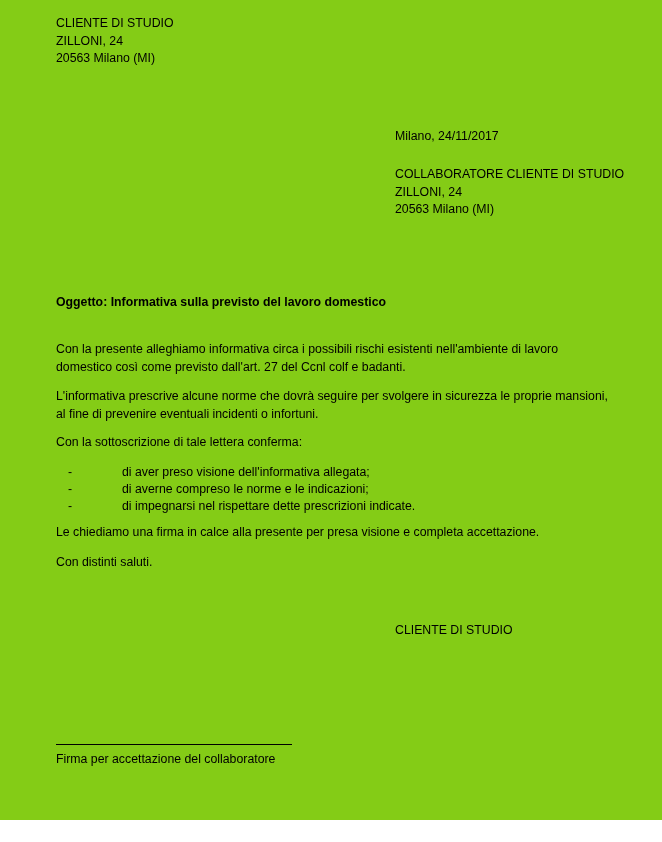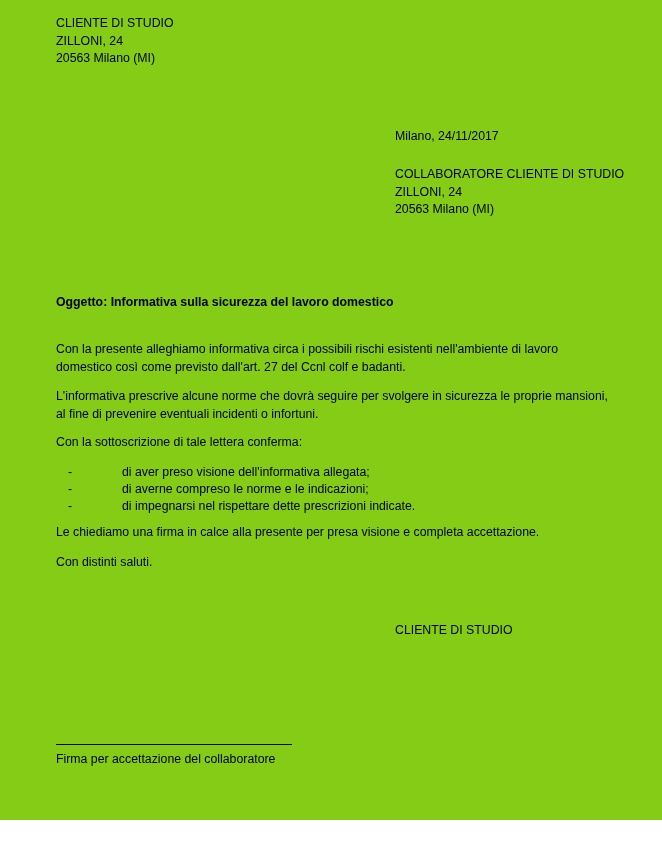--- a/index.html
+++ b/index.html
@@ -136,21 +136,21 @@
   <div class="block date-block">Milano, 24/11/2017</div>
 
   <div class="block recipient-block">
     <div class="line">COLLABORATORE CLIENTE DI STUDIO</div>
     <div class="line">ZILLONI, 24</div>
     <div class="line">20563 Milano (MI)</div>
   </div>
 
   <div class="block subject-block">
     <span class="subject-label">Oggetto:</span>
-    <span class="subject-text">Informativa sulla sicurezza del lavoro domestico</span>
+    <span class="subject-text">Informativa sulla previsto del lavoro domestico</span>
   </div>
 
   <div class="para para-1">Con la presente alleghiamo informativa circa i possibili rischi esistenti nell'ambiente di lavoro domestico così come previsto dall'art. 27 del Ccnl colf e badanti.</div>
   <div class="para para-3">Con la sottoscrizione di tale lettera conferma:</div>
   <div class="para para-2">L'informativa prescrive alcune norme che dovrà seguire per svolgere in sicurezza le proprie mansioni, al fine di prevenire eventuali incidenti o infortuni.</div>
 
   <div class="list-block">
     <div class="list-item">
       <span class="list-marker">-</span>
       <span class="list-text">di aver preso visione dell'informativa allegata;</span>

